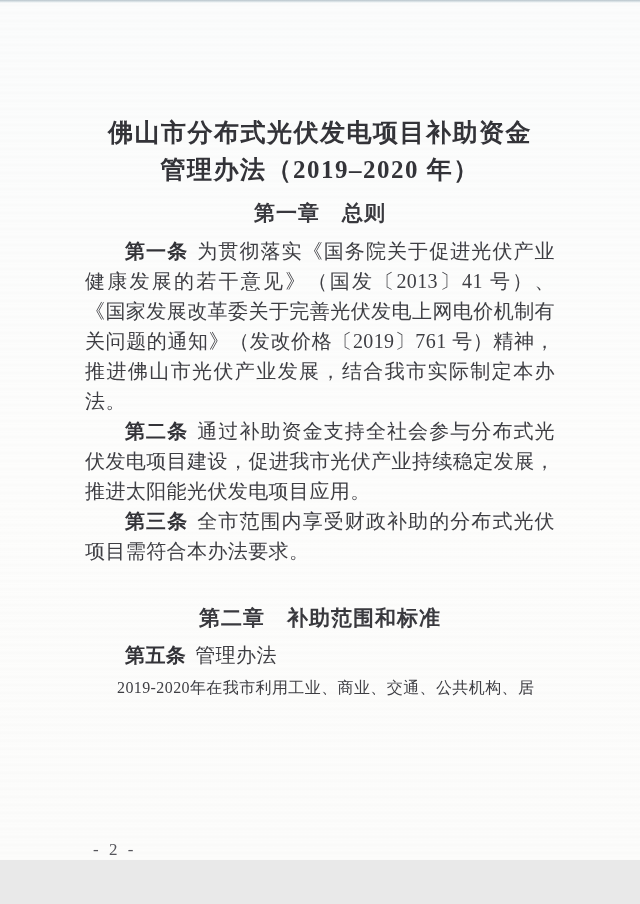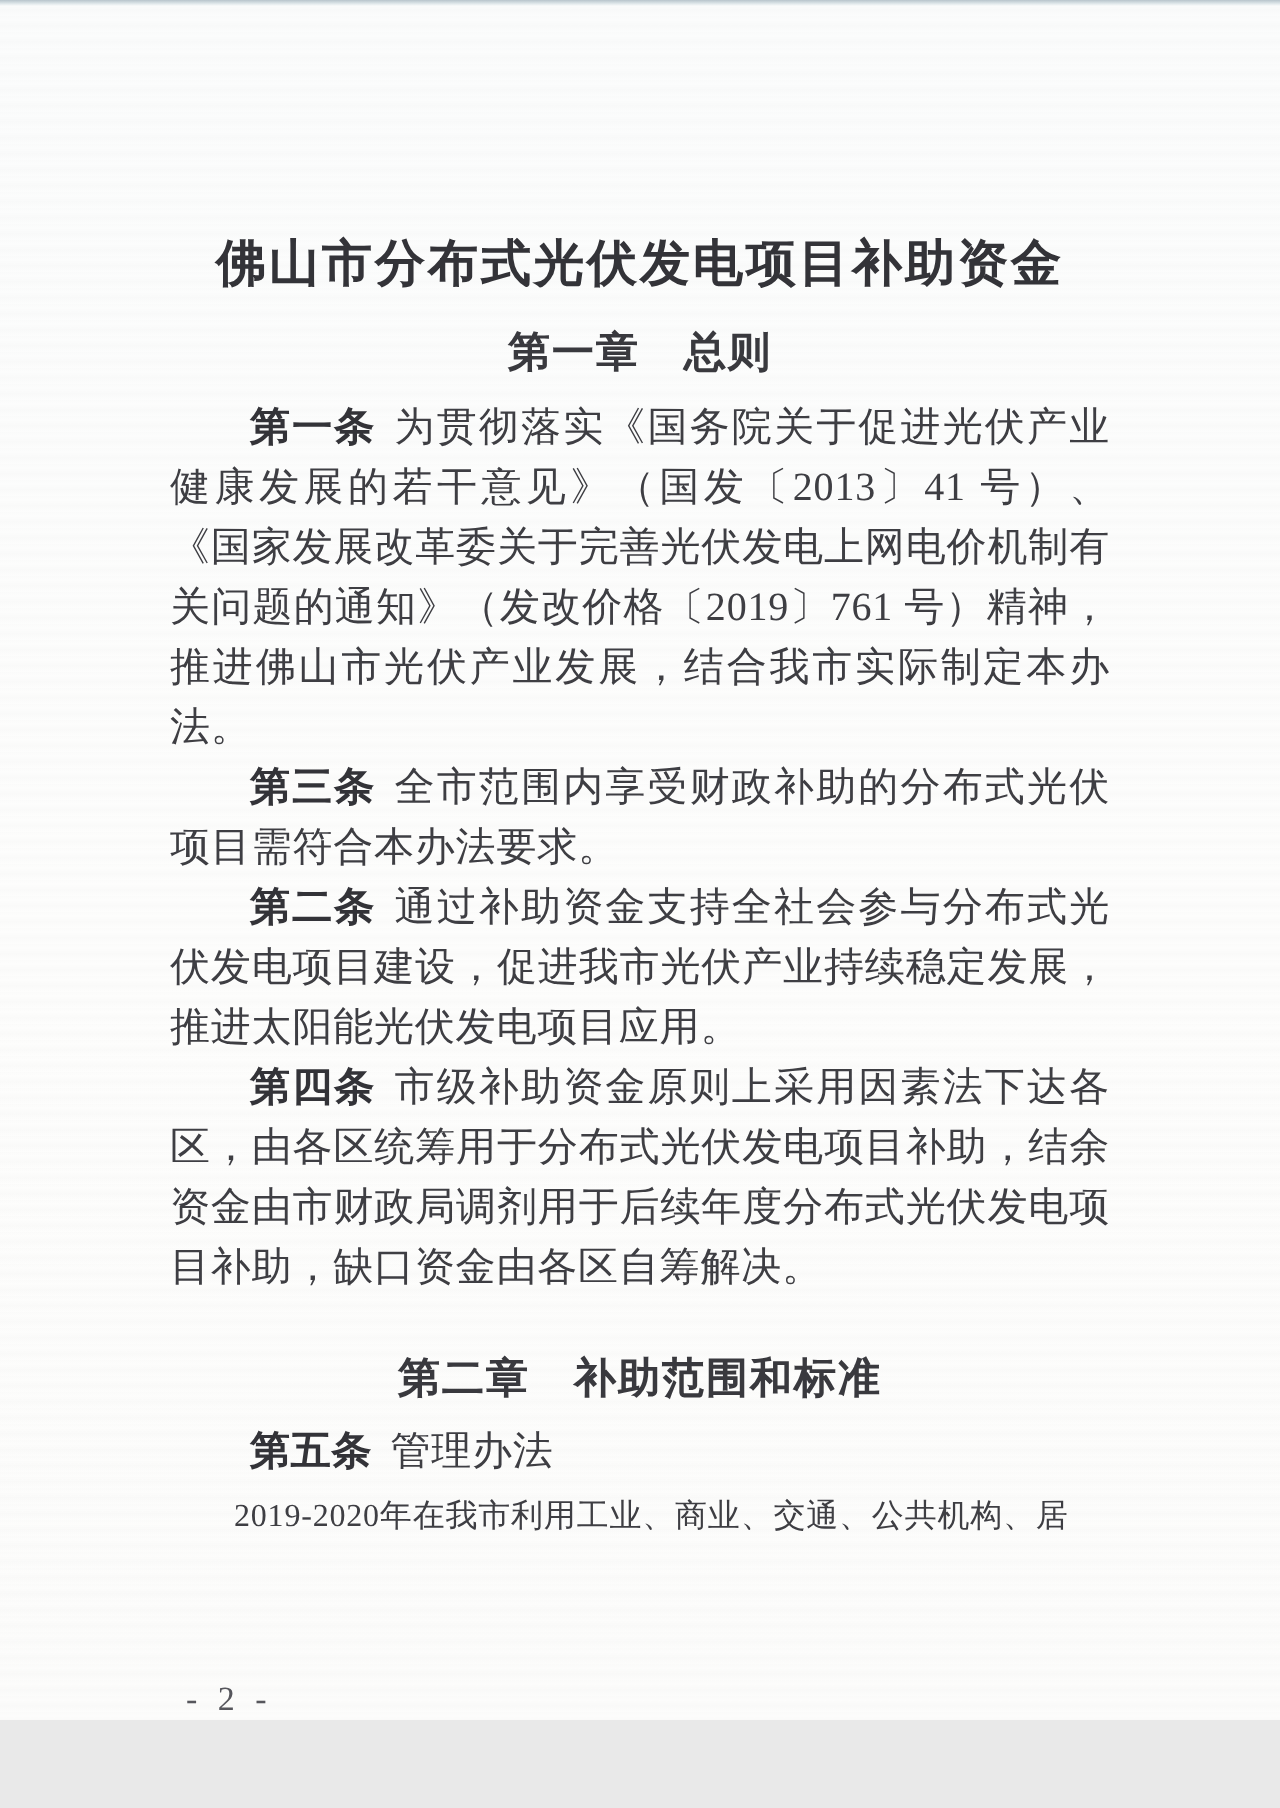--- a/index.html
+++ b/index.html
@@ -42,21 +42,21 @@
   }
   .chapter-heading {
     text-align: center;
     font-weight: bold;
     font-size: 21px;
     letter-spacing: 1px;
     color: #39393e;
     margin: 0;
   }
   .chapter1-heading { margin-top: 11px; }
-  .chapter2-heading { margin-top: 26px; }
+  .chapter2-heading { margin-top: 38px; }
   .articles { margin-top: 9px; }
   .article {
     margin: 0;
     font-size: 20px;
     line-height: 30px;
     text-align: justify;
     text-justify: inter-ideograph;
     text-indent: 2em;
     letter-spacing: 0.4px;
     color: #3e3e43;
@@ -94,32 +94,32 @@
 </head>
 <body>
 
 <div class="page">
   <div class="scan-top-edge"></div>
 
   <div class="content">
 
     <div class="doc-title">
       <div>佛山市分布式光伏发电项目补助资金</div>
+      <div>管理办法（2019–2020 年）</div>
     </div>
 
     <p class="chapter-heading chapter1-heading">第一章　总则</p>
 
     <div class="articles">
       <p class="article"><span class="article-label">第一条</span><span>为贯彻落实《国务院关于促进光伏产业健康发展的若干意见》（国发〔2013〕41 号）、《国家发展改革委关于完善光伏发电上网电价机制有关问题的通知》（发改价格〔2019〕761 号）精神，推进佛山市光伏产业发展，结合我市实际制定本办法。</span></p>
 
+      <p class="article"><span class="article-label">第二条</span><span>通过补助资金支持全社会参与分布式光伏发电项目建设，促进我市光伏产业持续稳定发展，推进太阳能光伏发电项目应用。</span></p>
+
       <p class="article"><span class="article-label">第三条</span><span>全市范围内享受财政补助的分布式光伏项目需符合本办法要求。</span></p>
 
-      <p class="article"><span class="article-label">第二条</span><span>通过补助资金支持全社会参与分布式光伏发电项目建设，促进我市光伏产业持续稳定发展，推进太阳能光伏发电项目应用。</span></p>
-
-      <p class="article"><span class="article-label">第四条</span><span>市级补助资金原则上采用因素法下达各区，由各区统筹用于分布式光伏发电项目补助，结余资金由市财政局调剂用于后续年度分布式光伏发电项目补助，缺口资金由各区自筹解决。</span></p>
     </div>
 
     <p class="chapter-heading chapter2-heading">第二章　补助范围和标准</p>
 
     <p class="article5-line"><span class="article-label">第五条</span><span>管理办法</span></p>
 
     <p class="body-line">2019-2020年在我市利用工业、商业、交通、公共机构、居</p>
   </div>
 
   <div class="page-number">- 2 -</div>

